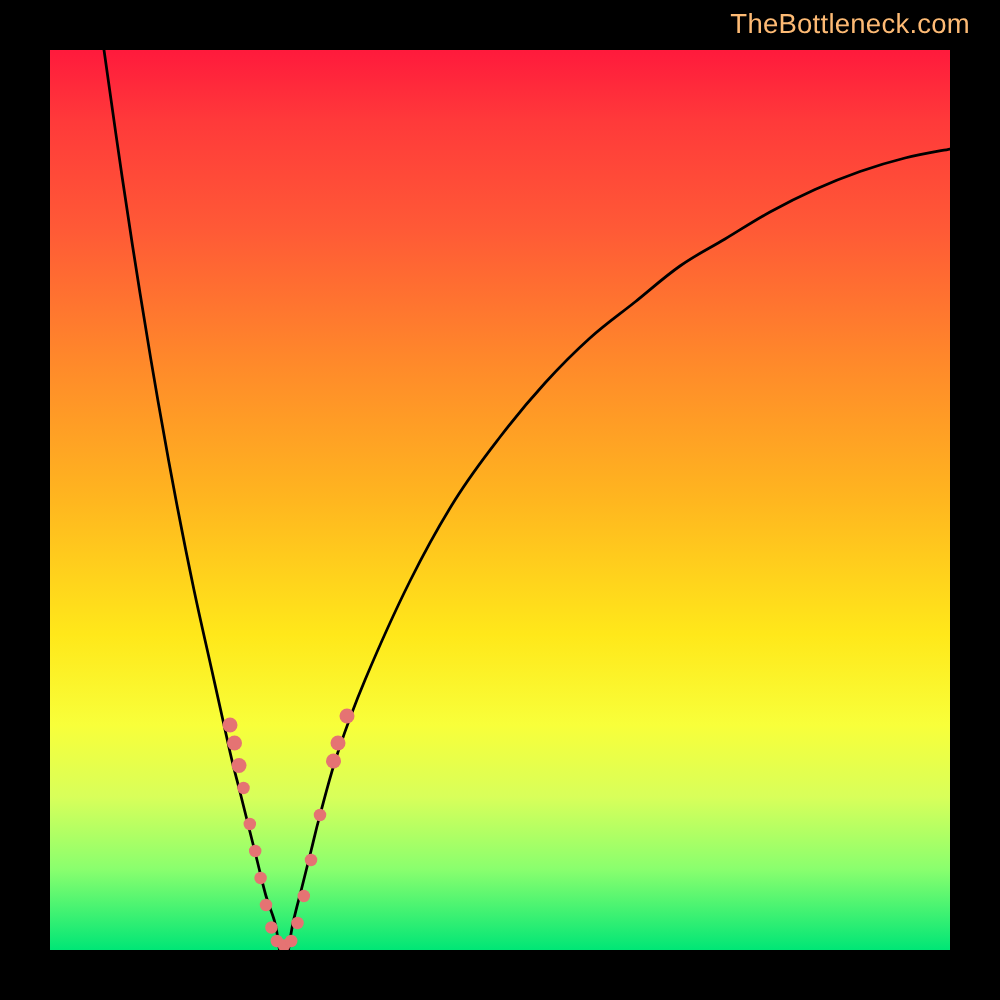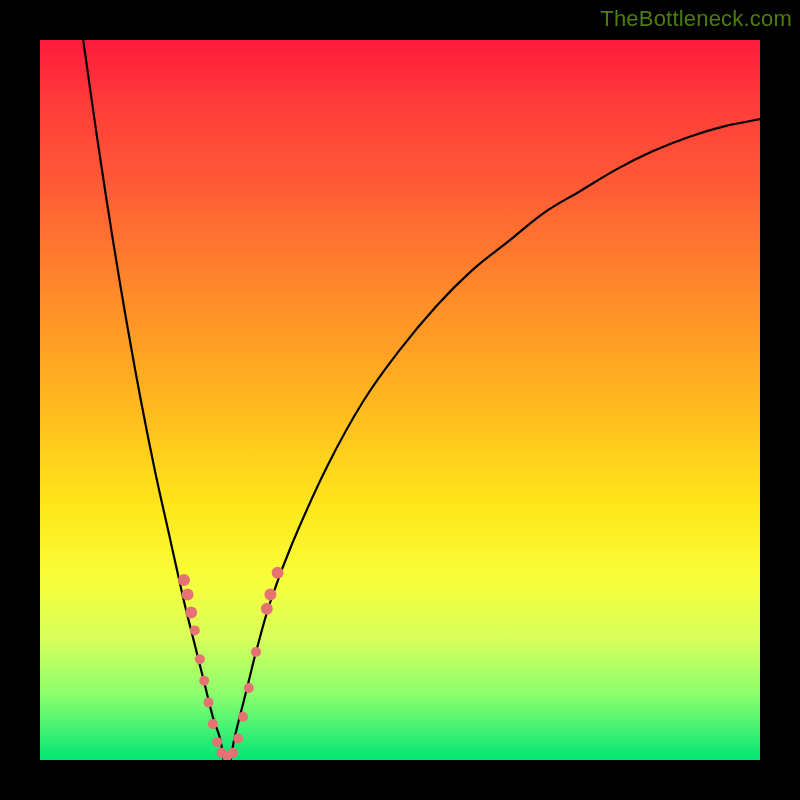--- a/index.html
+++ b/index.html
@@ -35,24 +35,24 @@
       #ffe81a 65%,
       #f8ff3a 75%,
       #d8ff5a 83%,
       #8aff6e 91%,
       #00e676 100%
     );
   }
   .watermark {
     position: absolute;
     top: 6px;
-    right: 8px;
+    right: 24px;
     font-family: Arial, Helvetica, sans-serif;
     font-size: 22px;
-    color: #4d7c0f;
+    color: #fdba74;
     letter-spacing: 0.2px;
     user-select: none;
   }
   svg {
     position: absolute;
     left: 0;
     top: 0;
   }
 </style>
 </head>

